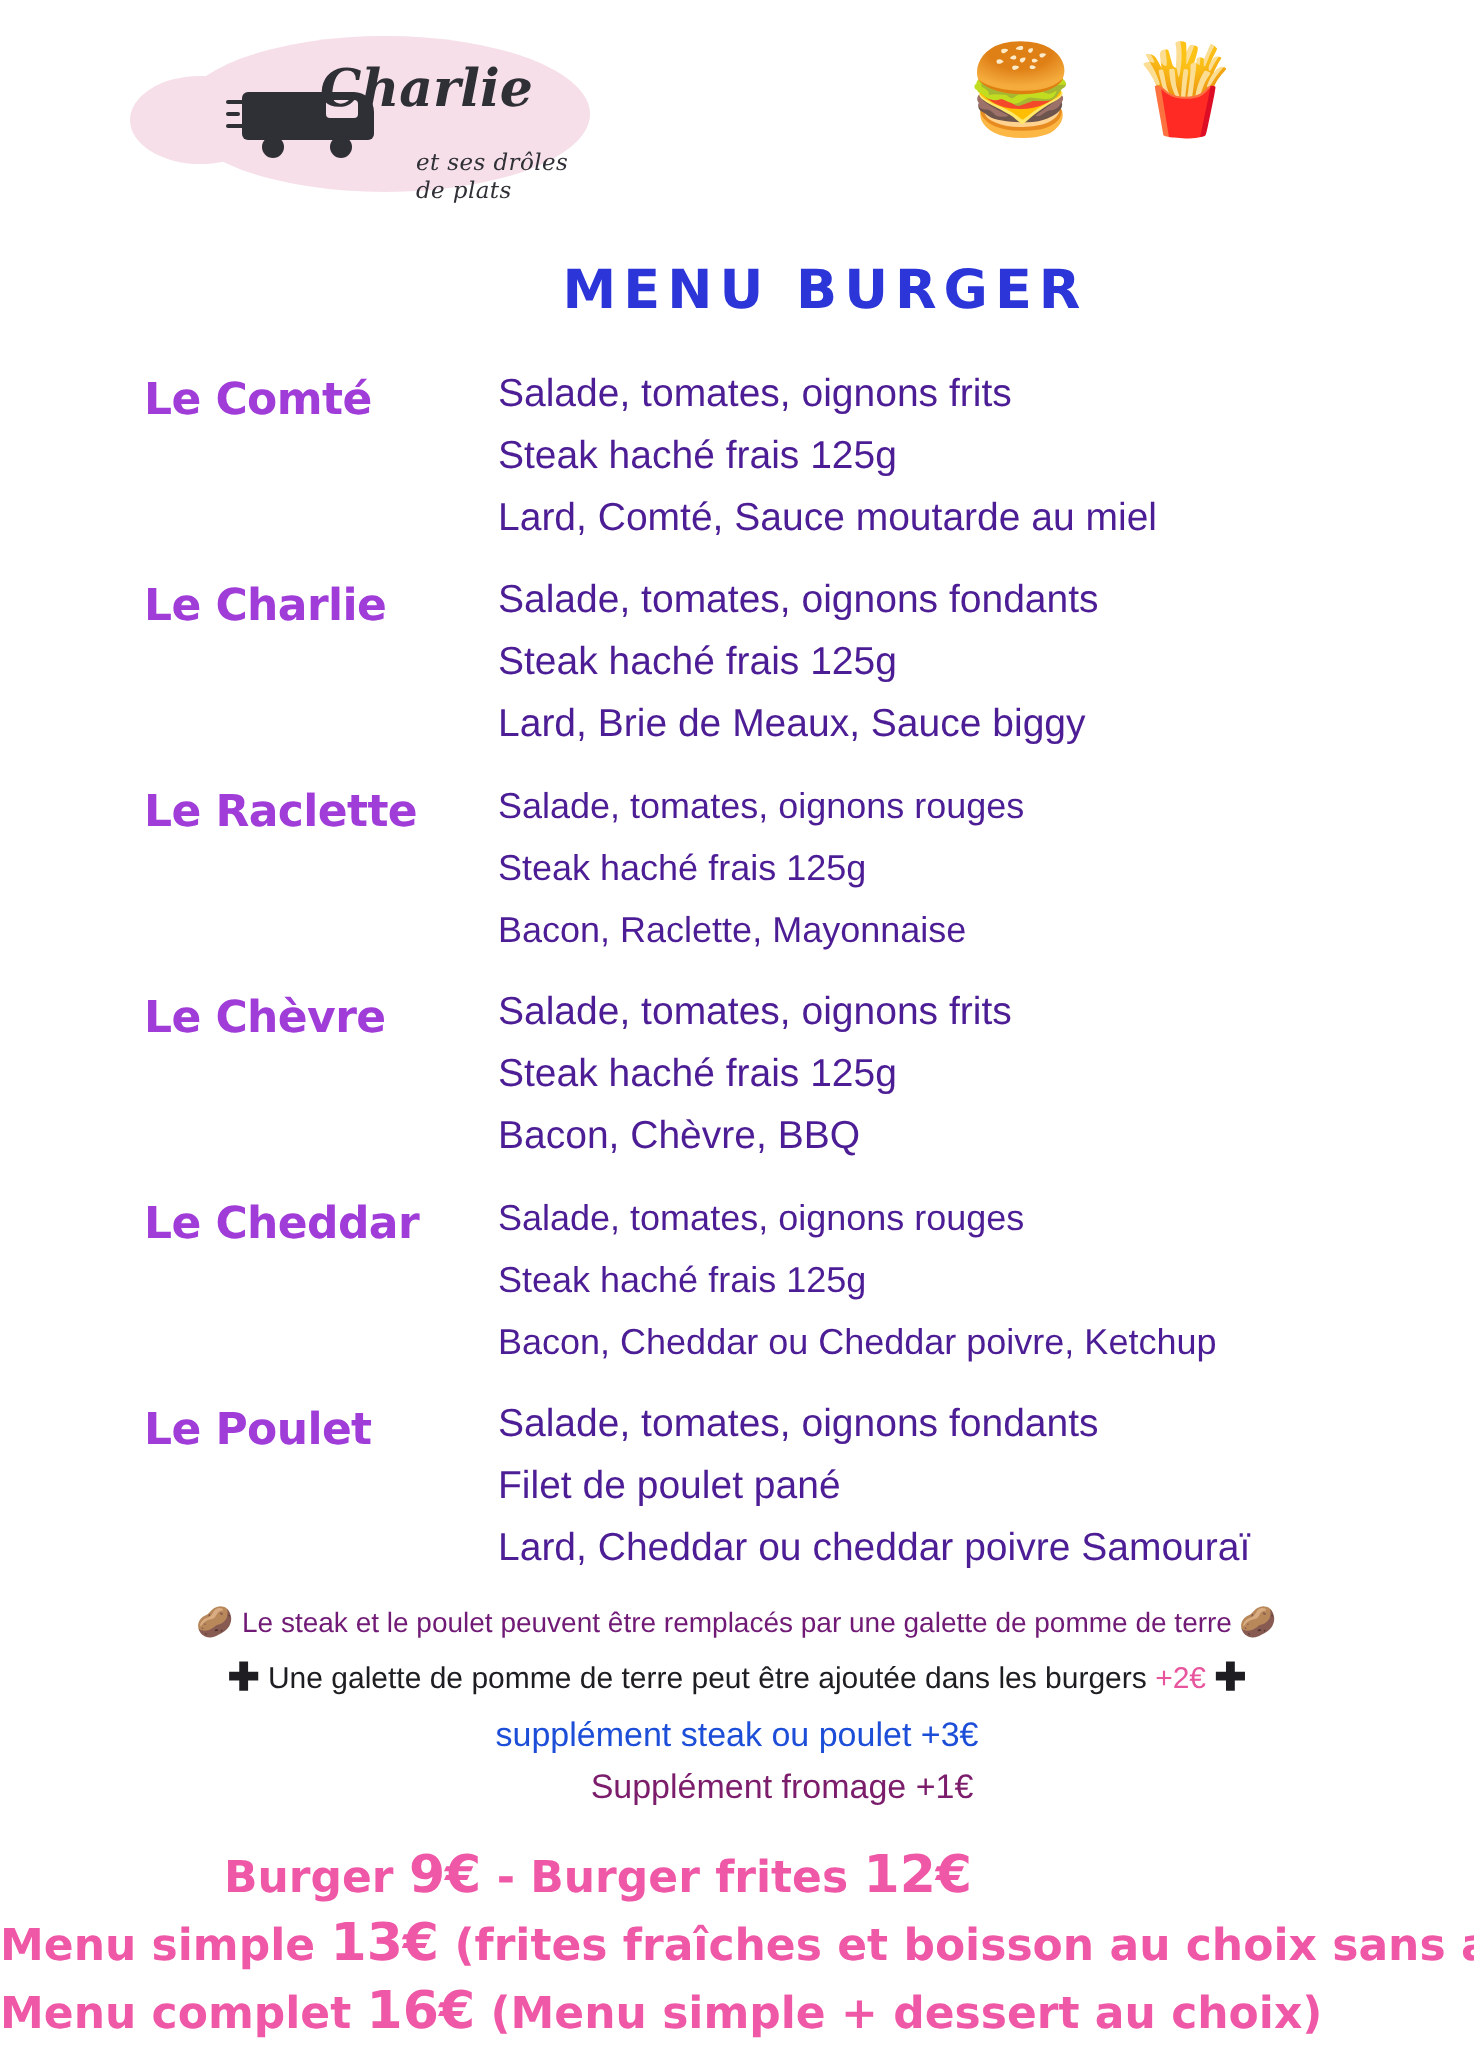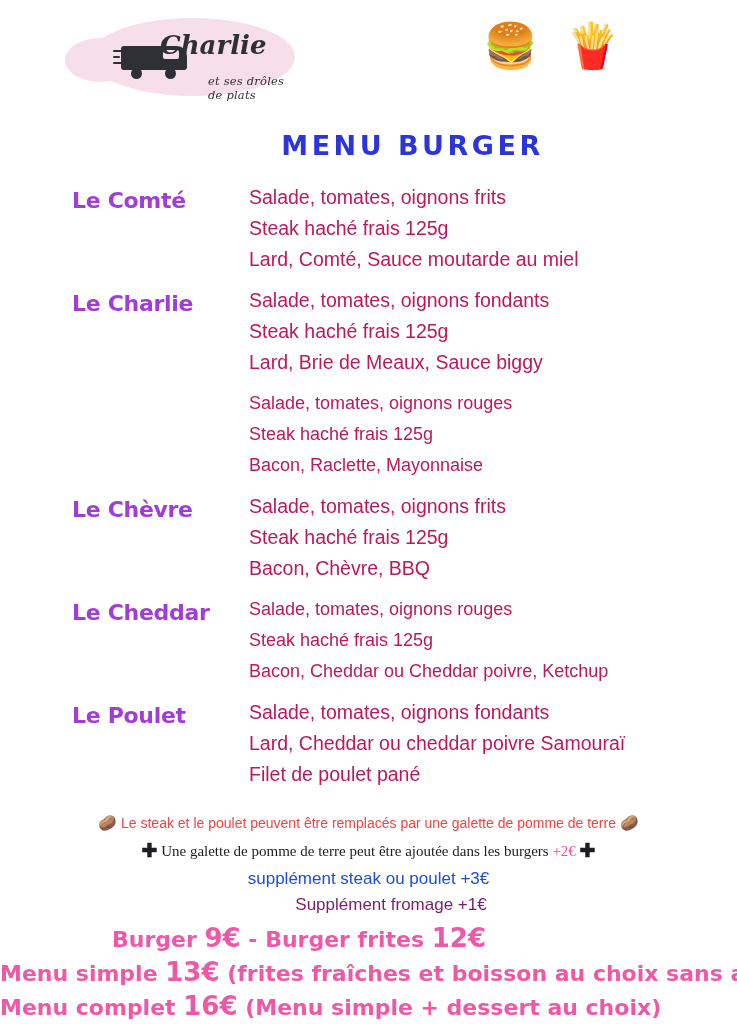--- a/index.html
+++ b/index.html
@@ -154,46 +154,44 @@
     letter-spacing: -0.3px;
   }
   .item-lines {
     position: absolute;
     left: 249px; top: 0px;
     width: 470px;
   }
   .item-lines div {
     font-family: "Liberation Sans", sans-serif;
     font-size: 19.5px;
-    color: #be185d;
+    color: #4c1d95;
     line-height: 31px;
     white-space: nowrap;
   }
   .item.small .item-lines div { font-size: 18px; }
 
   
   .notes {
     position: absolute;
     left: 0; top: 800px;
     width: 737px;
     text-align: center;
   }
   .note-1 {
     font-size: 14px;
-    color: #ef4444;
+    color: #701a75;
     line-height: 22px;
-    margin-top: 12px;
   }
   .note-1 .potato { font-size: 15px; }
   .note-2 {
     font-size: 15px;
     color: #1d1d22;
     line-height: 24px;
     margin-top: 5px;
-    font-family: Liberation Serif, serif;
   }
   .note-2 .plus {
     font-weight: bold;
     font-size: 19px;
     color: #1d1d22;
     vertical-align: -1px;
   }
   .note-2 .pink { color: #e8559d; }
   .note-3 {
     font-size: 17px;
@@ -270,20 +268,21 @@
     <div class="item">
       <div class="item-name">Le Charlie</div>
       <div class="item-lines">
         <div>Salade, tomates, oignons fondants</div>
         <div>Steak haché frais 125g</div>
         <div>Lard, Brie de Meaux, Sauce biggy</div>
       </div>
     </div>
 
     <div class="item small">
+      <div class="item-name">Le Raclette</div>
       <div class="item-lines">
         <div>Salade, tomates, oignons rouges</div>
         <div>Steak haché frais 125g</div>
         <div>Bacon, Raclette, Mayonnaise</div>
       </div>
     </div>
 
     <div class="item">
       <div class="item-name">Le Chèvre</div>
       <div class="item-lines">
@@ -299,22 +298,22 @@
         <div>Salade, tomates, oignons rouges</div>
         <div>Steak haché frais 125g</div>
         <div>Bacon, Cheddar ou Cheddar poivre, Ketchup</div>
       </div>
     </div>
 
     <div class="item">
       <div class="item-name">Le Poulet</div>
       <div class="item-lines">
         <div>Salade, tomates, oignons fondants</div>
+        <div>Filet de poulet pané</div>
         <div>Lard, Cheddar ou cheddar poivre Samouraï</div>
-        <div>Filet de poulet pané</div>
       </div>
     </div>
 
   </div>
 
   <div class="notes">
     <div class="note-1">
       <span class="potato">🥔</span>
       <span>Le steak et le poulet peuvent être remplacés par une galette de pomme de terre</span>
       <span class="potato">🥔</span>

